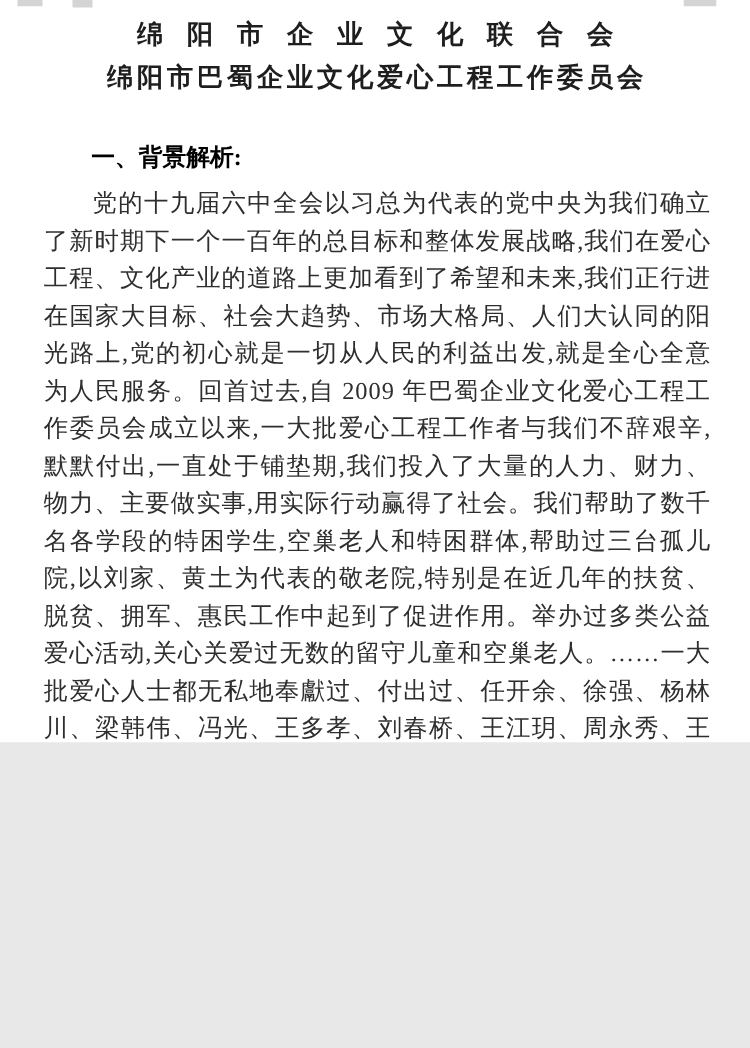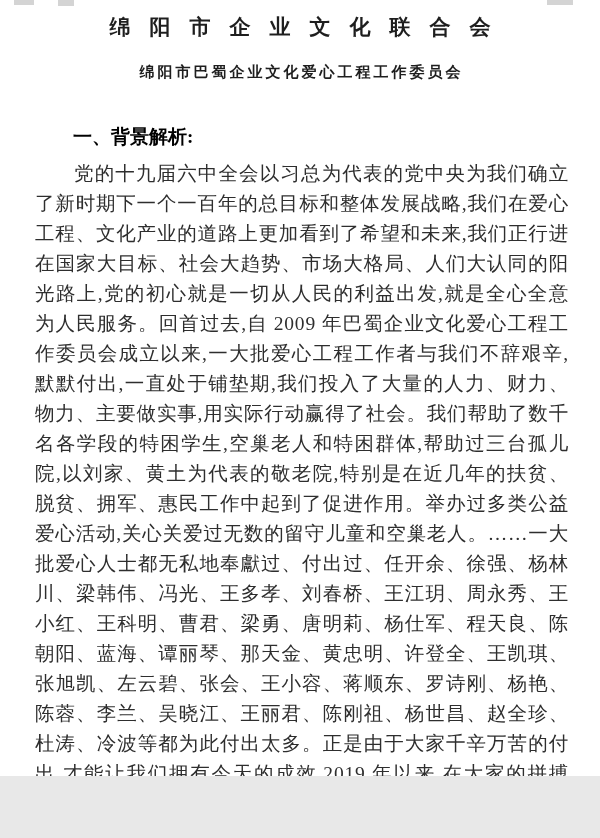--- a/index.html
+++ b/index.html
@@ -3,21 +3,21 @@
 <meta charset="utf-8">
 <style>
   html, body {
     margin: 0;
     padding: 0;
     background: #e8e8e8;
   }
   .page {
     position: relative;
     width: 600px;
-    height: 776px;
+    height: 594px;
     margin: 0;
     background: #ffffff;
     overflow: hidden;
     font-family: "Liberation Serif", "DejaVu Serif", serif;
     color: #262626;
   }
   
   .artifact {
     position: absolute;
     background: #c9c9c9;
@@ -34,23 +34,23 @@
     color: #1e1e1e;
   }
   .title-1 {
     padding-top: 14px;
     padding-left: 19px;   
     font-size: 21px;
     line-height: 27px;
     letter-spacing: 19px;
   }
   .title-2 {
-    margin-top: 17px;
+    margin-top: 7px;
     padding-left: 3px;
-    font-size: 15px;
+    font-size: 21px;
     line-height: 29px;
     letter-spacing: 3px;
   }
   .title-3 {
     margin-top: 8px;
     padding-left: 2px;
     font-size: 22px;
     line-height: 28px;
     letter-spacing: 2px;
   }

